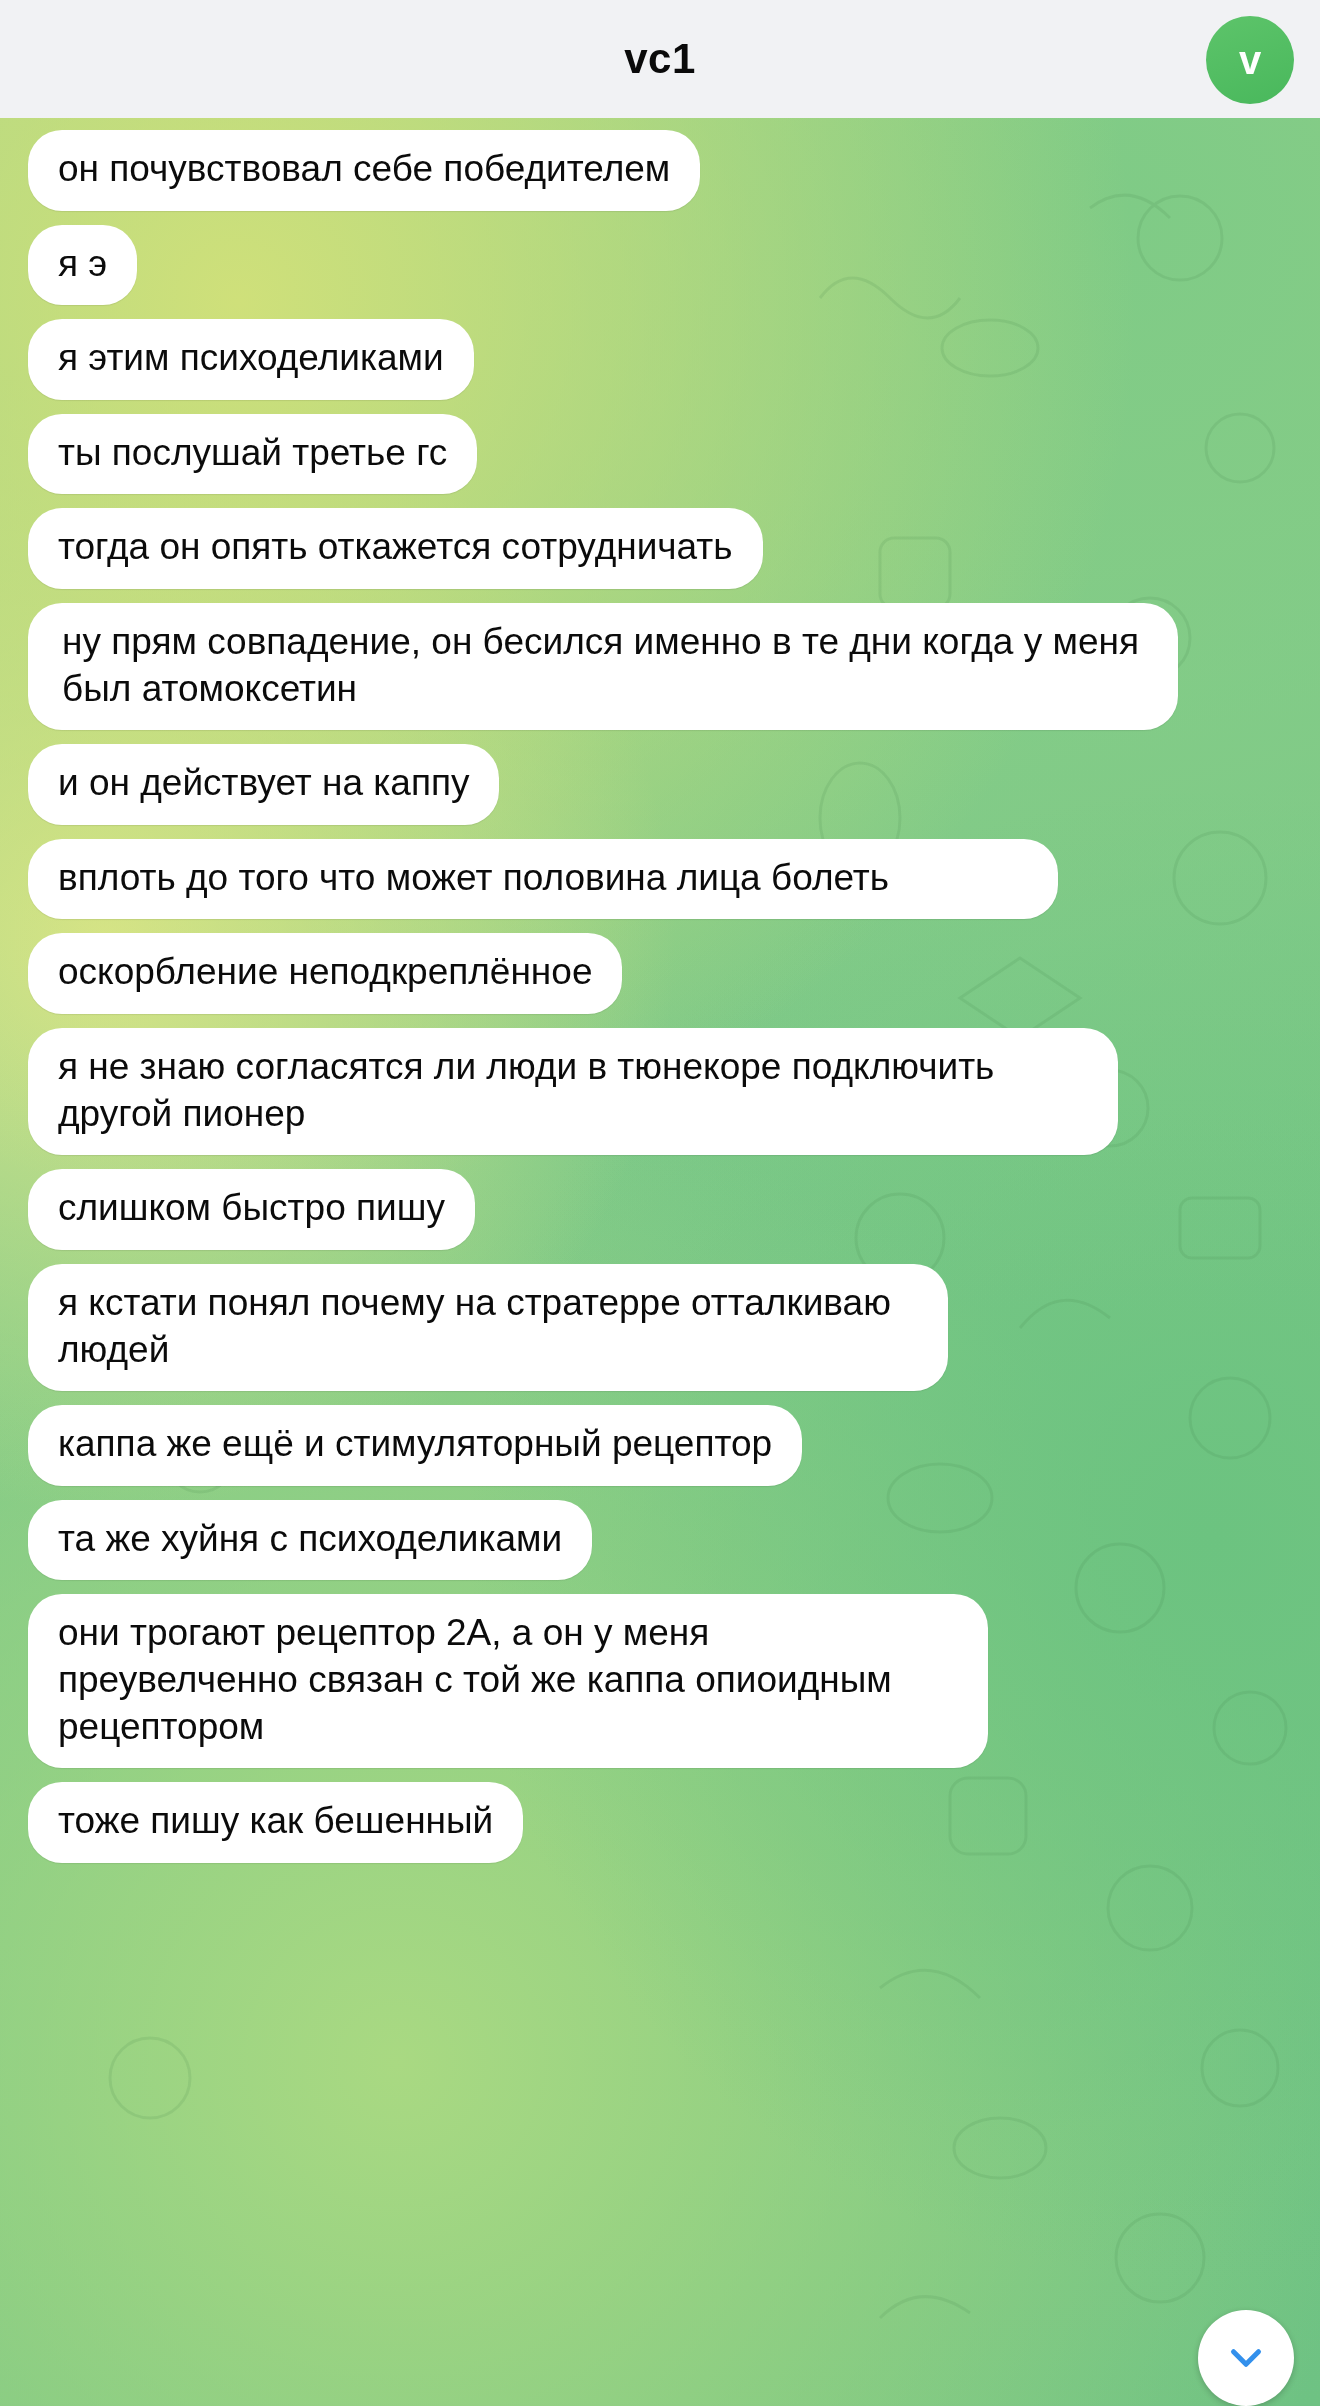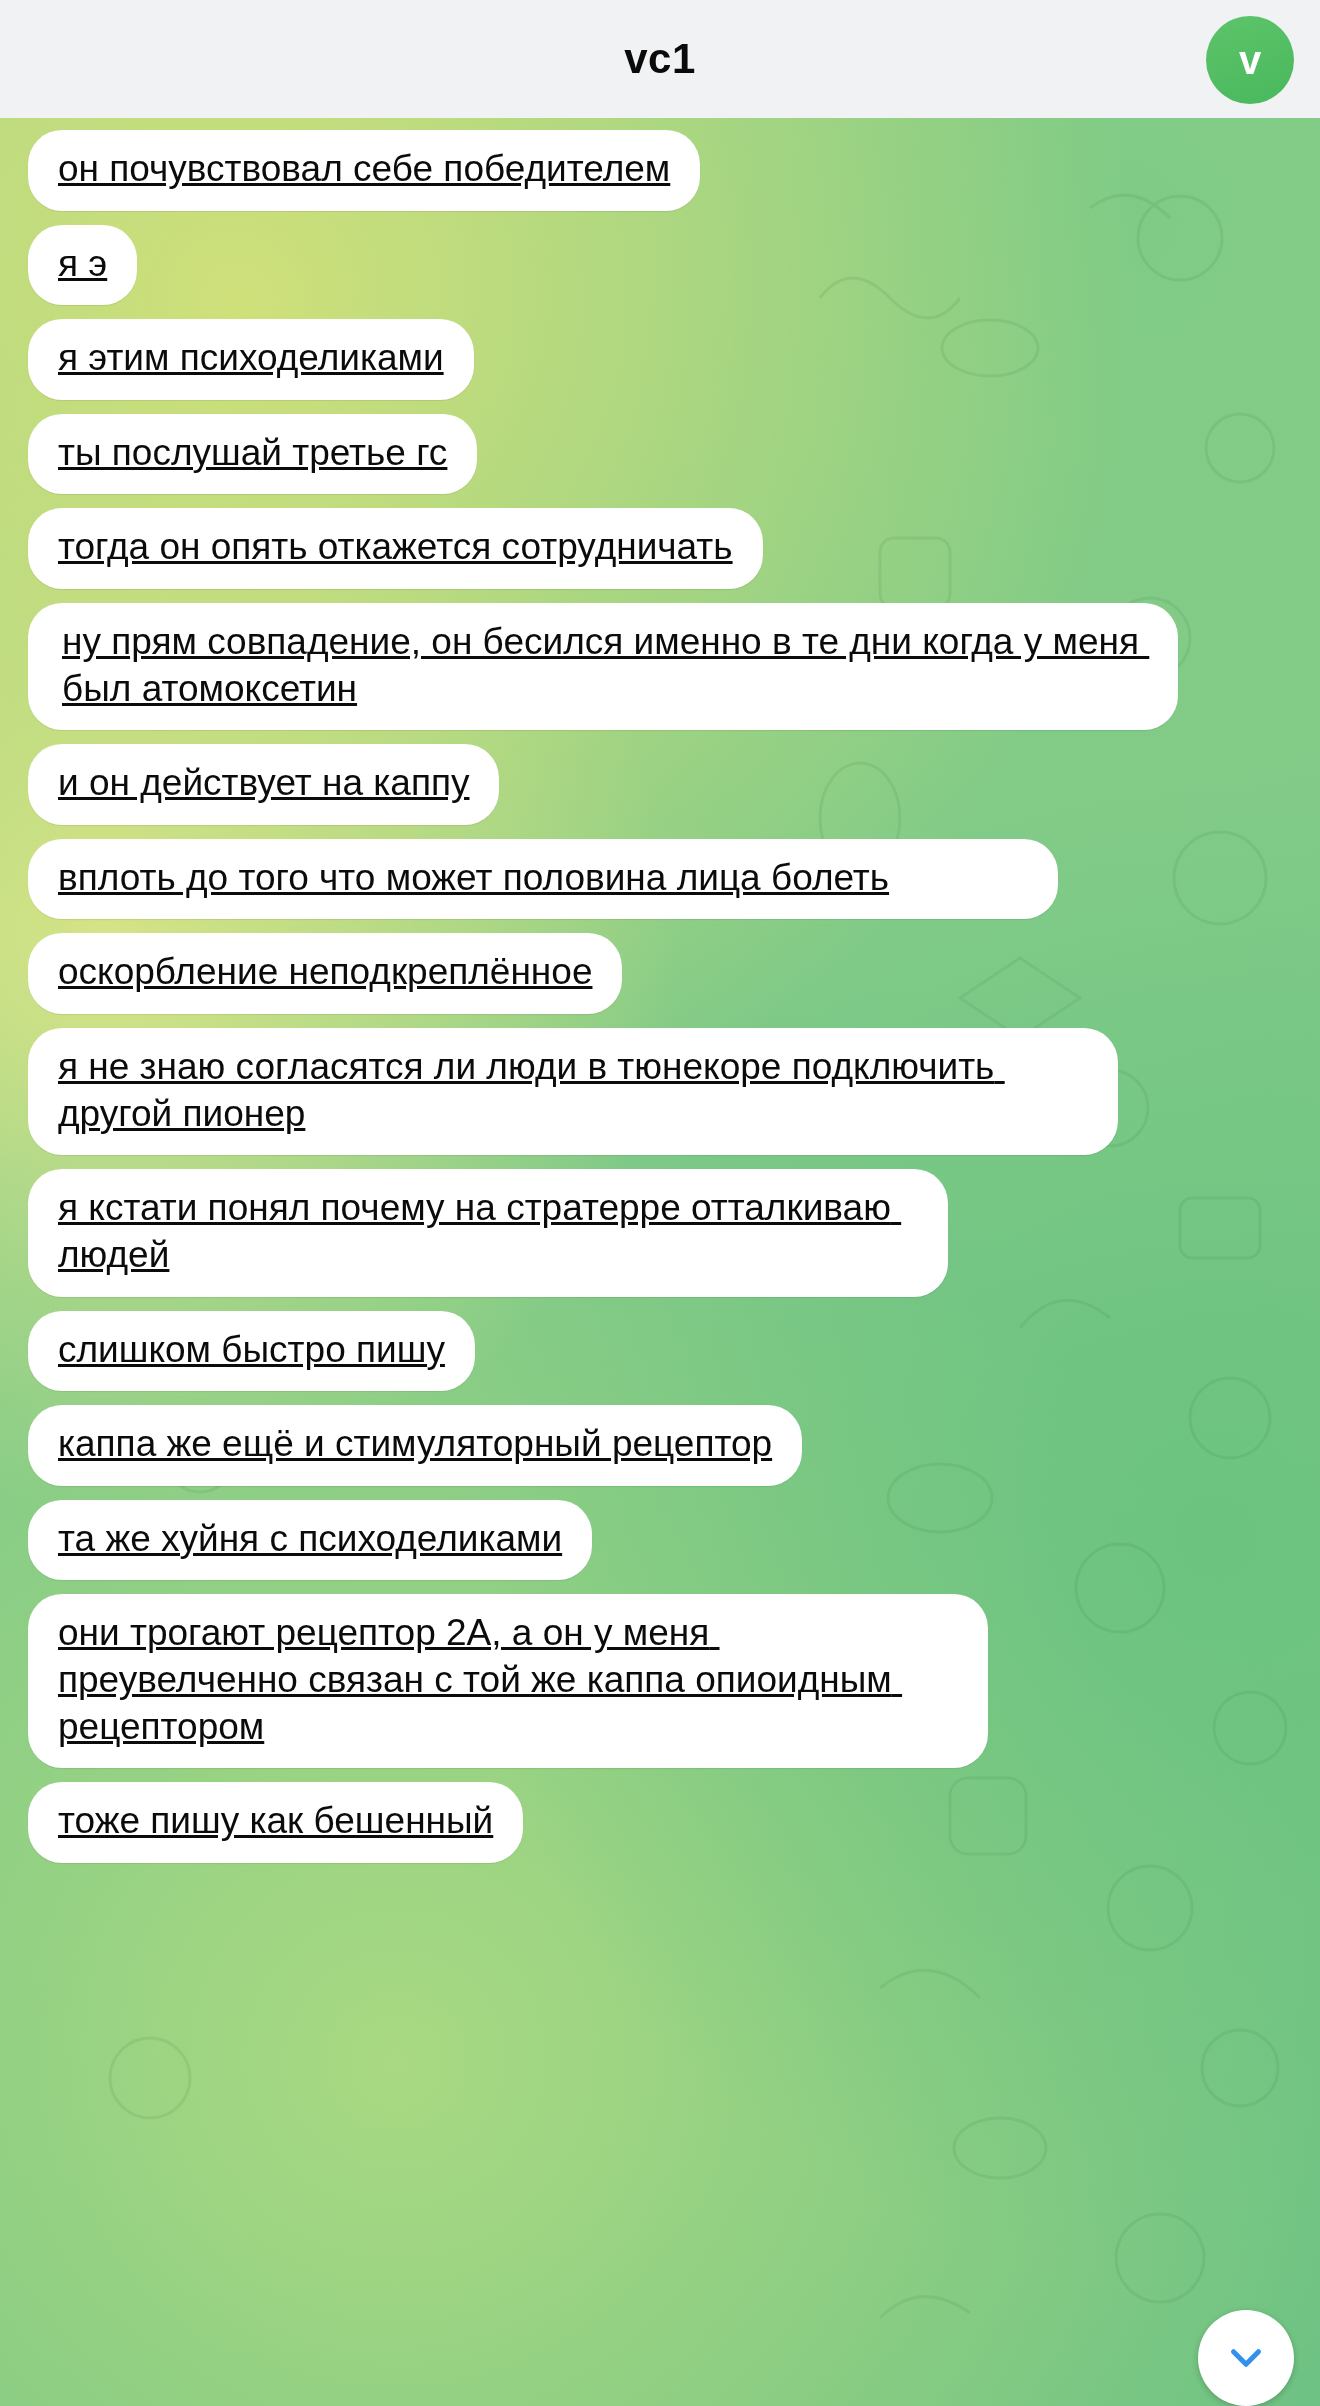--- a/index.html
+++ b/index.html
@@ -89,21 +89,20 @@
     margin: 0 0 14px 28px;
     background: #ffffff;
     border-radius: 34px;
     padding: 16px 30px 18px 30px;
     font-size: 37px;
     line-height: 1.26;
     color: #0b0b0b;
     box-shadow: 0 1px 1px rgba(0,0,0,0.08);
     box-sizing: border-box;
     white-space: pre-wrap;
-    text-decoration: underline;
   }
 
   
   .scroll-down {
     position: absolute;
     right: 26px;
     bottom: 0px;
     width: 96px;
     height: 96px;
     border-radius: 50%;
@@ -168,22 +167,22 @@
       <div class="bubble">он почувствовал себе победителем</div>
       <div class="bubble">я э</div>
       <div class="bubble">я этим психоделиками</div>
       <div class="bubble">ты послушай третье гс</div>
       <div class="bubble">тогда он опять откажется сотрудничать</div>
       <div class="bubble" style="max-width:1150px;width:1150px;padding-left:34px;">ну прям совпадение, он бесился именно в те дни когда у меня был атомоксетин</div>
       <div class="bubble">и он действует на каппу</div>
       <div class="bubble" style="max-width:1030px;width:1030px;">вплоть до того что может половина лица болеть</div>
       <div class="bubble">оскорбление неподкреплённое</div>
       <div class="bubble" style="max-width:1090px;width:1090px;">я не знаю согласятся ли люди в тюнекоре подключить другой пионер</div>
+      <div class="bubble">слишком быстро пишу</div>
       <div class="bubble" style="max-width:920px;width:920px;">я кстати понял почему на стратерре отталкиваю людей</div>
-      <div class="bubble">слишком быстро пишу</div>
       <div class="bubble">каппа же ещё и стимуляторный рецептор</div>
       <div class="bubble">та же хуйня с психоделиками</div>
       <div class="bubble" style="max-width:960px;width:1032px;">они трогают рецептор 2А, а он у меня преувелченно связан с той же каппа опиоидным рецептором</div>
       <div class="bubble">тоже пишу как бешенный</div>
     </div>
 
     <div class="scroll-down">
       <svg width="50" height="50" viewBox="0 0 24 24" aria-hidden="true">
         <path d="M6 9 L12 15 L18 9" fill="none" stroke="#3390ec" stroke-width="2.4" stroke-linecap="round" stroke-linejoin="round"></path>
       </svg>

